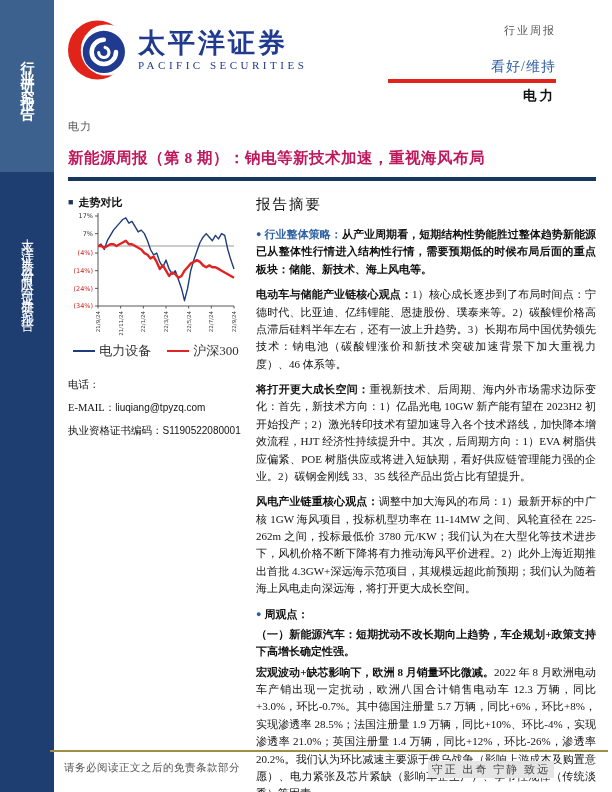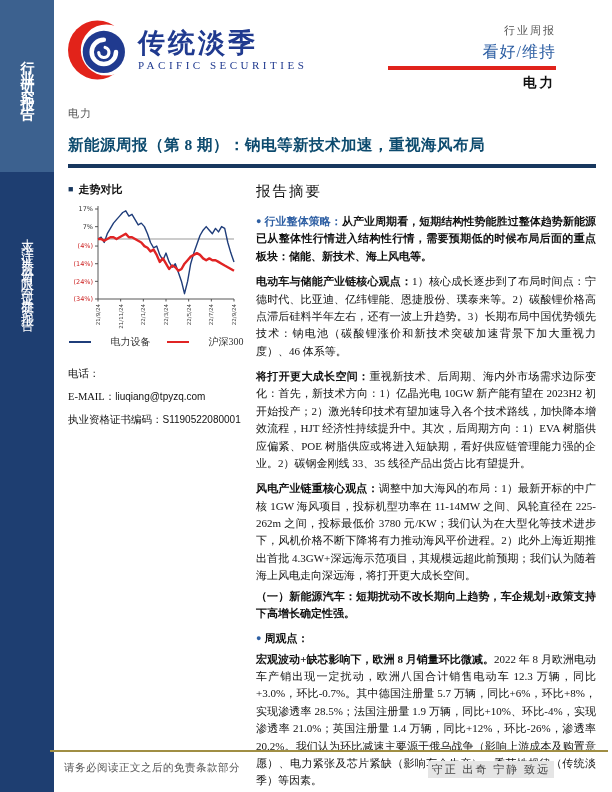--- a/index.html
+++ b/index.html
@@ -20,39 +20,39 @@
 
   .header-row { display:flex; align-items:flex-start; }
   .brand { display:flex; align-items:center; gap:6px; }
   .brand svg { width:64px; height:64px; }
   .brand-text .cn { font-size:27px; font-weight:bold; color:#203a8f; letter-spacing:3px; line-height:1.05; }
   .brand-text .en { font-size:11px; color:#203a8f; letter-spacing:3.5px; margin-top:2px; }
 
   .header-info { margin-left:auto; margin-right:40px; width:168px; text-align:right; }
   .hi-date { font-size:13px; color:#333; letter-spacing:0.5px; }
   .hi-type { font-size:11px; color:#555; margin-top:5px; letter-spacing:2px; }
-  .hi-rating { font-size:16px; color:#2e5fa3; margin-top:4px; letter-spacing:1px; }
+  .hi-rating { font-size:14px; color:#2e5fa3; margin-top:20px; letter-spacing:1px; }
   .hi-redline { height:4px; background:#e0231c; margin-top:3px; }
   .hi-sector { font-size:13.5px; font-weight:bold; color:#111; margin-top:4px; letter-spacing:3px; }
 
   .sector-small { font-size:11px; color:#555; margin-top:14px; letter-spacing:1px; }
 
-  .report-title { font-size:15.5px; font-weight:bold; color:#0c4a6e; margin-top:14px; letter-spacing:0.5px; }
+  .report-title { font-size:15.5px; font-weight:bold; color:#be185d; margin-top:14px; letter-spacing:0.5px; }
   .title-rule { height:4px; background:#17375e; margin-top:8px; }
 
   .columns { display:flex; margin-top:14px; }
   .col-left { width:176px; flex:none; }
   .col-right { flex:1; margin-left:12px; }
 
   .sec-label { display:flex; align-items:center; gap:5px; font-size:11px; font-weight:bold; color:#111; }
   .sq { color:#17375e; font-size:9px; line-height:1; }
 
-  .chart-wrap { margin-top:6px; }
+  .chart-wrap { }
   .legend-row { display:flex; justify-content:center; gap:16px; align-items:center; margin-top:-2px; }
-  .legend-item { display:flex; align-items:center; gap:20px; font-size:10px; color:#333;text-align:right; }
+  .legend-item { display:flex; align-items:center; gap:4px; font-size:13px; color:#333;text-align:right; }
   .legend-swatch { width:22px; height:2px; }
 
   .related { margin-top:26px; }
   .related-heading { font-size:11px; font-weight:bold; }
   .related-item { font-size:10.5px; line-height:1.55; margin-top:7px; color:#111; }
 
   .analyst { margin-top:18px; font-size:10.5px; }
   .analyst-lead { font-size:11px; font-weight:bold; }
   .analyst-row { margin-top:9px; }
   .email-val, .license-val { font-family:"Liberation Sans","DejaVu Sans",sans-serif; font-size:10px; }
@@ -91,21 +91,21 @@
     <div class="header-row">
       <div class="brand">
         <svg viewBox="0 0 100 100">
           <circle cx="46" cy="50" r="46" fill="#e2231a"></circle>
           <circle cx="60" cy="50" r="40" fill="#ffffff"></circle>
           <circle cx="56" cy="53" r="33" fill="#203a8f"></circle>
           <path d="M56 34 a19 19 0 1 0 19 19" stroke="#ffffff" stroke-width="7" fill="none" stroke-linecap="round"></path>
           <path d="M58 46 a8 8 0 1 1 -10 8" stroke="#ffffff" stroke-width="5" fill="none" stroke-linecap="round"></path>
         </svg>
         <div class="brand-text">
-          <div class="cn">传统淡季</div>
+          <div class="cn">太平洋证券</div>
           <div class="en">PACIFIC SECURITIES</div>
         </div>
       </div>
       <div class="header-info">
         <div class="hi-type">行业周报</div>
         <div class="hi-rating">看好/维持</div>
         <div class="hi-redline"></div>
         <div class="hi-sector">电力</div>
       </div>
     </div>
@@ -181,23 +181,23 @@
         <div class="summary-heading">报告摘要</div>
 
         <p class="para"><span class="bullet">●</span><b class="blue">行业整体策略：</b><b>从产业周期看，短期结构性势能胜过整体趋势</b><b>新能源已从整体性行情进入结构性行情，需要预期低的时候布局后面的重点板块：储能、新技术、海上风电等。</b></p>
 
         <p class="para"><b class="lead">电动车与储能产业链核心观点：</b><span>1）核心成长逐步到了布局时间点：宁德时代、比亚迪、亿纬锂能、恩捷股份、璞泰来等。2）碳酸锂价格高点滞后硅料半年左右，还有一波上升趋势。3）长期布局中国优势领先技术：钠电池（碳酸锂涨价和新技术突破加速背景下加大重视力度）、46 体系等。</span></p>
 
         <p class="para"><b class="lead">将打开更大成长空间：</b><span>重视新技术、后周期、海内外市场需求边际变化：首先，新技术方向：1）亿晶光电 10GW 新产能有望在 2023H2 初开始投产；2）激光转印技术有望加速导入各个技术路线，加快降本增效流程，HJT 经济性持续提升中。其次，后周期方向：1）EVA 树脂供应偏紧、POE 树脂供应或将进入短缺期，看好供应链管理能力强的企业。2）碳钢金刚线 33、35 线径产品出货占比有望提升。</span></p>
 
         <p class="para"><b class="lead">风电产业链重核心观点：</b><span>调整中加大海风的布局：1）最新开标的中广核 1GW 海风项目，投标机型功率在 11-14MW 之间、风轮直径在 225-262m 之间，投标最低价 3780 元/KW；我们认为在大型化等技术进步下，风机价格不断下降将有力推动海风平价进程。2）此外上海近期推出首批 4.3GW+深远海示范项目，其规模远超此前预期；我们认为随着海上风电走向深远海，将打开更大成长空间。</span></p>
 
+        <p class="para"><span class="bullet">●</span><b>周观点：</b></p>
+
         <p class="para" style="margin-top:3px"><b>（一）新能源汽车：短期扰动不改长期向上趋势，车企规划+政策支持下高增长确定性强。</b></p>
-
-        <p class="para"><span class="bullet">●</span><b>周观点：</b></p>
 
         <p class="para" style="margin-top:3px"><b class="lead">宏观波动+缺芯影响下，欧洲 8 月销量环比微减。</b><span>2022 年 8 月欧洲电动车产销出现一定扰动，欧洲八国合计销售电动车 12.3 万辆，同比+3.0%，环比-0.7%。其中德国注册量 5.7 万辆，同比+6%，环比+8%，实现渗透率 28.5%；法国注册量 1.9 万辆，同比+10%、环比-4%，实现渗透率 21.0%；英国注册量 1.4 万辆，同比+12%，环比-26%，渗透率 20.2%。我们认为环比减速主要源于俄乌战争（影响上游成本及购置意愿）、电力紧张及芯片紧缺（影响车企生产）、季节性规律（传统淡季）等因素。</span></p>
       </div>
     </div>
   </div>
 
   <div class="footer">
     <div class="footer-rule"></div>
     <div class="footer-row">
       <div class="disclaimer">请务必阅读正文之后的免责条款部分</div>

